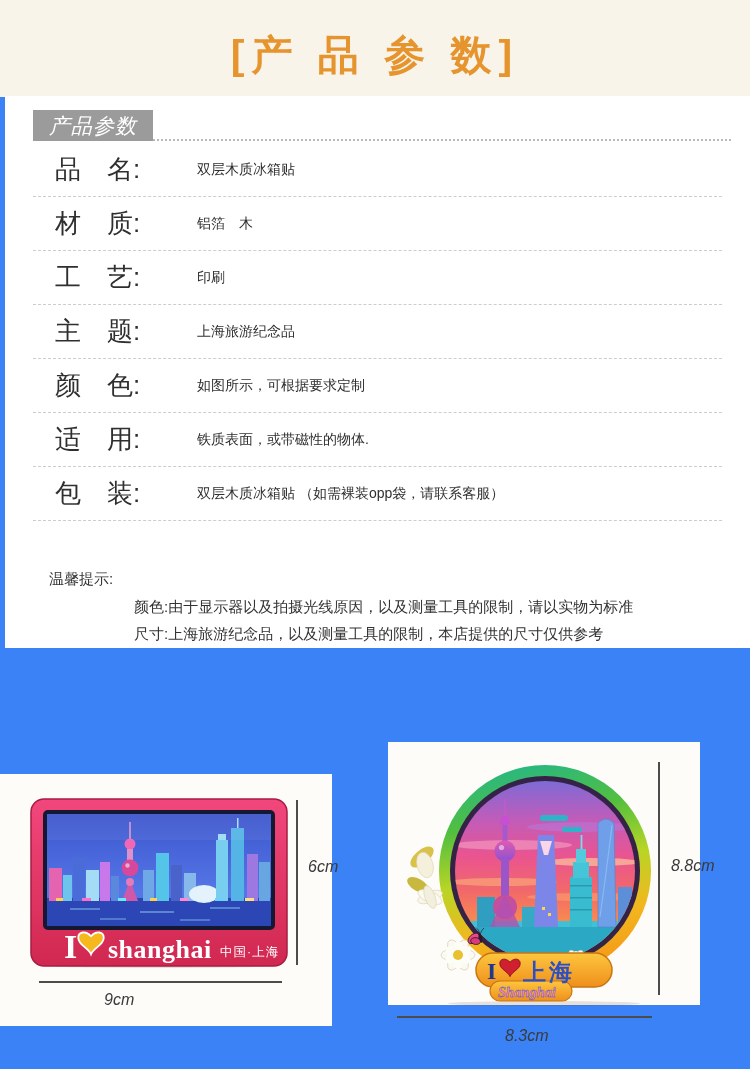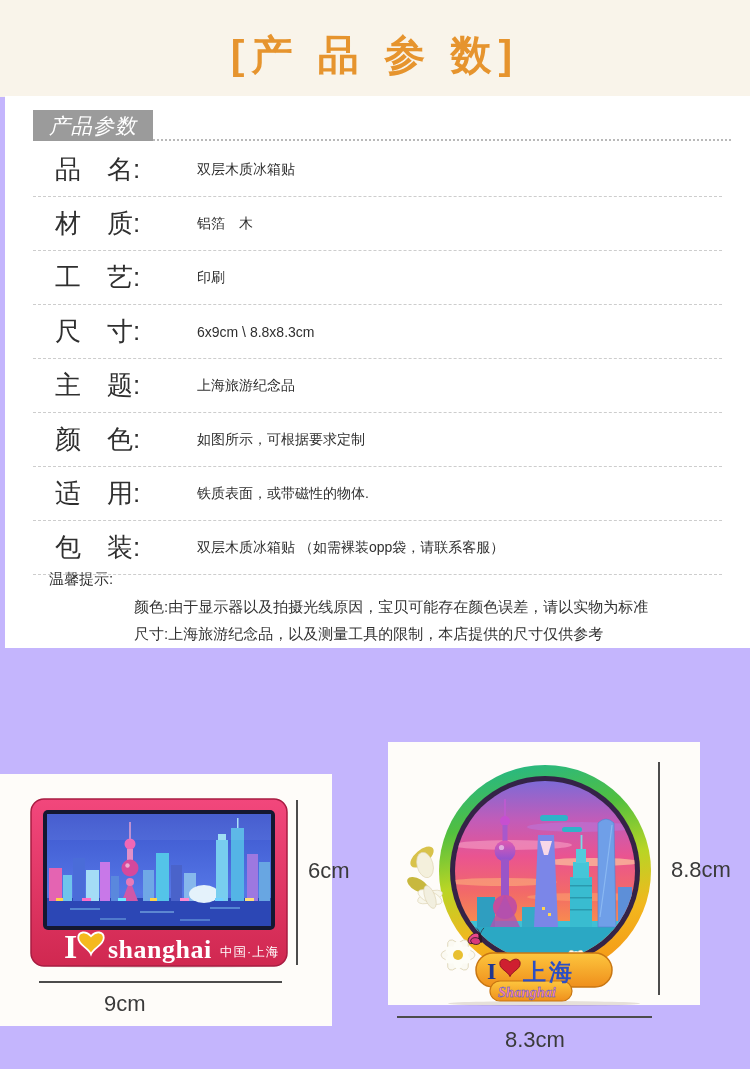--- a/index.html
+++ b/index.html
@@ -1,17 +1,17 @@
 <!DOCTYPE html>
 <html><head>
 <meta charset="utf-8">
 <style>
   html,body{margin:0;padding:0;}
   body{font-family:"Liberation Sans","DejaVu Sans",sans-serif;}
-  .page{position:relative;width:750px;height:1069px;background:#c4b5fd;overflow:hidden;}
+  .page{position:relative;width:750px;height:1069px;background:#3b82f6;overflow:hidden;}
 
   
   .top-banner{position:absolute;left:0;top:0;width:750px;height:97px;background:#f9f4ea;}
   .page-title{position:absolute;left:0;top:28px;width:750px;text-align:center;
     font-size:41px;font-weight:bold;color:#e6942e;letter-spacing:7px;}
 
   
   .content-card{position:absolute;left:5px;top:96px;width:745px;height:552px;background:#ffffff;}
 
   .section-badge{position:absolute;left:28px;top:14px;width:120px;height:31px;background:#9b9b9b;
@@ -36,21 +36,21 @@
   .magnet-left-svg{position:absolute;left:30px;top:798px;width:258px;height:170px;}
   .magnet-right-svg{position:absolute;left:392px;top:757px;width:280px;height:250px;}
 
   .dim-line-v{position:absolute;width:0;border-left:2px solid #4c4c4c;}
   .dim-line-h{position:absolute;height:0;border-top:2px solid #4c4c4c;}
   .dim-v-left{left:296px;top:800px;height:165px;}
   .dim-h-left{left:39px;top:981px;width:243px;}
   .dim-v-right{left:658px;top:762px;height:233px;}
   .dim-h-right{left:397px;top:1016px;width:255px;}
 
-  .dim-label{position:absolute;font-size:22px;color:#3a3a3a;}
+  .dim-label{position:absolute;font-size:16px;color:#3a3a3a;font-style:italic;}
   .dim-6cm{left:308px;top:858px;}
   .dim-9cm{left:104px;top:991px;}
   .dim-88cm{left:671px;top:857px;text-align:center;}
   .dim-83cm{left:505px;top:1027px;}
 </style>
 </head>
 <body>
 
 <div class="page">
 
@@ -69,44 +69,40 @@
       </div>
       <div class="spec-row">
         <span class="spec-label">材　质:</span>
         <span class="spec-value">铝箔　木</span>
       </div>
       <div class="spec-row">
         <span class="spec-label">工　艺:</span>
         <span class="spec-value">印刷</span>
       </div>
       <div class="spec-row">
-        <span class="spec-label">尺　寸:</span>
-        <span class="spec-value">6x9cm \ 8.8x8.3cm</span>
-      </div>
-      <div class="spec-row">
         <span class="spec-label">主　题:</span>
         <span class="spec-value">上海旅游纪念品</span>
       </div>
       <div class="spec-row">
         <span class="spec-label">颜　色:</span>
         <span class="spec-value">如图所示，可根据要求定制</span>
       </div>
       <div class="spec-row">
         <span class="spec-label">适　用:</span>
         <span class="spec-value">铁质表面，或带磁性的物体.</span>
       </div>
       <div class="spec-row">
         <span class="spec-label">包　装:</span>
         <span class="spec-value">双层木质冰箱贴 （如需裸装opp袋，请联系客服）</span>
       </div>
     </div>
 
     <div class="tips">
       <div class="tips-title">温馨提示:</div>
-      <div class="tips-line">颜色:由于显示器以及拍摄光线原因，宝贝可能存在颜色误差，请以实物为标准</div>
+      <div class="tips-line">颜色:由于显示器以及拍摄光线原因，以及测量工具的限制，请以实物为标准</div>
       <div class="tips-line">尺寸:上海旅游纪念品，以及测量工具的限制，本店提供的尺寸仅供参考</div>
     </div>
   </div>
 
   <div class="photo-bg photo-bg-left"></div>
   <div class="photo-bg photo-bg-right"></div>
 
   <svg class="magnet-left-svg" viewBox="0 0 258 170">
     <defs>
       <linearGradient id="lmFrame" x1="0" y1="0" x2="0" y2="1">

